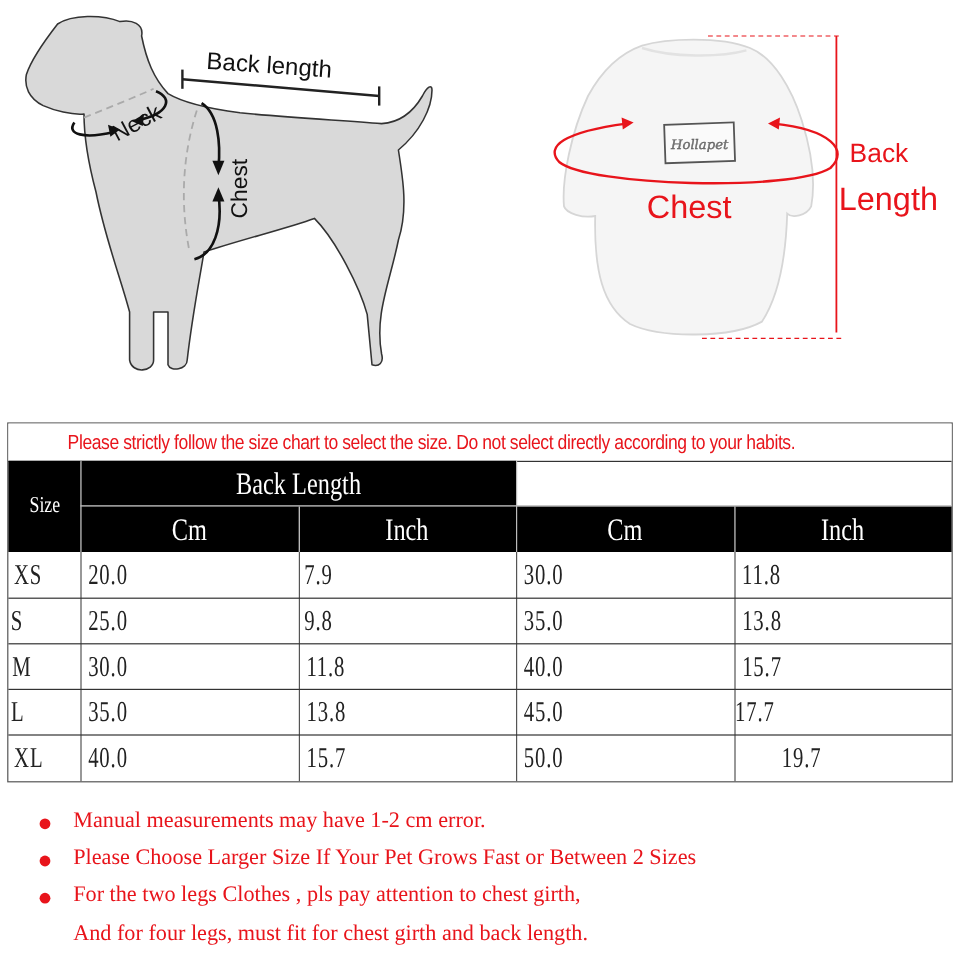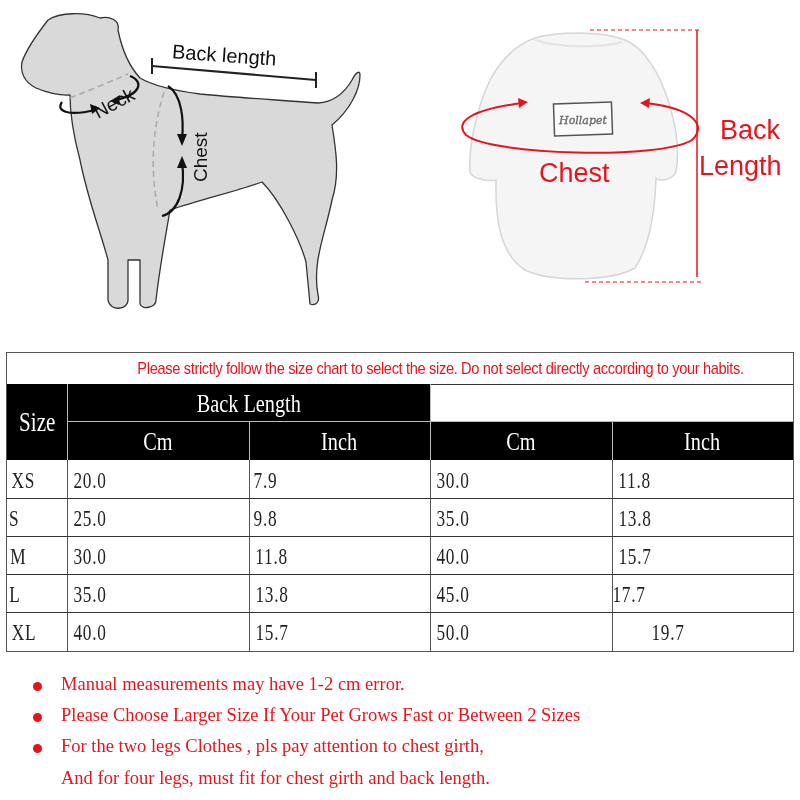--- a/index.html
+++ b/index.html
@@ -6,21 +6,21 @@
   body { width:800px; height:800px; position:relative; overflow:hidden; font-family:"Liberation Sans", sans-serif; }
   .abs { position:absolute; }
   
   #dog-diagram { left:0; top:0; width:400px; height:340px; }
   #sweater-diagram { left:440px; top:0; width:360px; height:300px; }
   .lbl-red { position:absolute; font-family:"Liberation Sans", sans-serif; color:#e8141b; font-size:26px; line-height:1; }
 
   
   #size-table { left:6px; top:352px; width:788px; height:300px; border:1px solid #555; box-sizing:border-box; }
   .notice-row { position:absolute; left:0; top:0; width:100%; height:31px; background:#fff; border-bottom:1px solid #333;
-    text-align:right; color:#e8141b; font-family:"Liberation Sans Narrow","Liberation Sans", sans-serif; font-size:17px; line-height:31px;
+    text-align:left; color:#e8141b; font-family:"Liberation Sans Narrow","Liberation Sans", sans-serif; font-size:17px; line-height:31px;
     letter-spacing:-0.4px; transform-origin:center; }
   .notice-row span { display:inline-block; transform:scaleX(0.86); white-space:nowrap; }
   .hdr { position:absolute; background:#000; color:#fff; font-family:"Liberation Serif", serif; text-align:center; box-sizing:border-box; }
   .hdr span { display:inline-block; transform:scaleX(0.78); }
   .cell { position:absolute; font-family:"Liberation Serif", serif; color:#222; text-align:left; box-sizing:border-box; font-size:24px; }
   .cell span { display:inline-block; transform:scaleX(0.72); letter-spacing:1px; }
   .vline { position:absolute; background:#555; width:1px; }
   .hline { position:absolute; background:#333; height:1px; }
   .vline-w { position:absolute; background:#bbb; width:1px; }
   .hline-w { position:absolute; background:#bbb; height:1px; }
@@ -83,30 +83,30 @@
 
     <line x1="257" y1="30" x2="257" y2="277" stroke="#e8141b" stroke-width="1.5"></line>
     <line x1="150" y1="30" x2="262" y2="30" stroke="#e8141b" stroke-width="1" stroke-dasharray="4,3"></line>
     <line x1="145" y1="282" x2="262" y2="282" stroke="#e8141b" stroke-width="1" stroke-dasharray="4,3"></line>
 
     <path d="M82,103 C30,110 14,122 26,135 C50,155 220,160 252,140 C268,125 252,108 205,103" fill="none" stroke="#e8141b" stroke-width="2"></path>
     <polygon points="88,102 78,98 79,108" fill="#e8141b"></polygon>
     <polygon points="200,103 210,98 209,108" fill="#e8141b"></polygon>
   </svg>
   <div class="lbl-red" style="left:99px;top:160px;font-size:27px;">Chest</div>
-  <div class="lbl-red" style="left:280px;top:117px;font-size:27px;">Back</div>
+  <div class="lbl-red" style="left:268px;top:117px;font-size:22px;">Back</div>
   <div class="lbl-red" style="left:259px;top:153px;font-size:27px;">Length</div>
 </div>
 
 <div id="size-table" class="abs">
   <div class="notice-row">
     <span>Please strictly follow the size chart to select the size. Do not select directly according to your habits.</span>
   </div>
 
-  <div class="hdr" style="left:0;top:31px;width:60px;height:76px;font-size:27px;line-height:76px;">
+  <div class="hdr" style="left:0;top:31px;width:60px;height:76px;font-size:19px;line-height:76px;">
     <span>Size</span>
   </div>
   <div class="hdr" style="left:60px;top:31px;width:363px;height:38px;font-size:26px;line-height:40px;">
     <span>Back Length</span>
   </div>
   <div class="hdr" style="left:60px;top:69px;width:182px;height:38px;font-size:26px;line-height:40px;">
     <span>Cm</span>
   </div>
   <div class="hdr" style="left:242px;top:69px;width:181px;height:38px;font-size:26px;line-height:40px;">
     <span>Inch</span>

